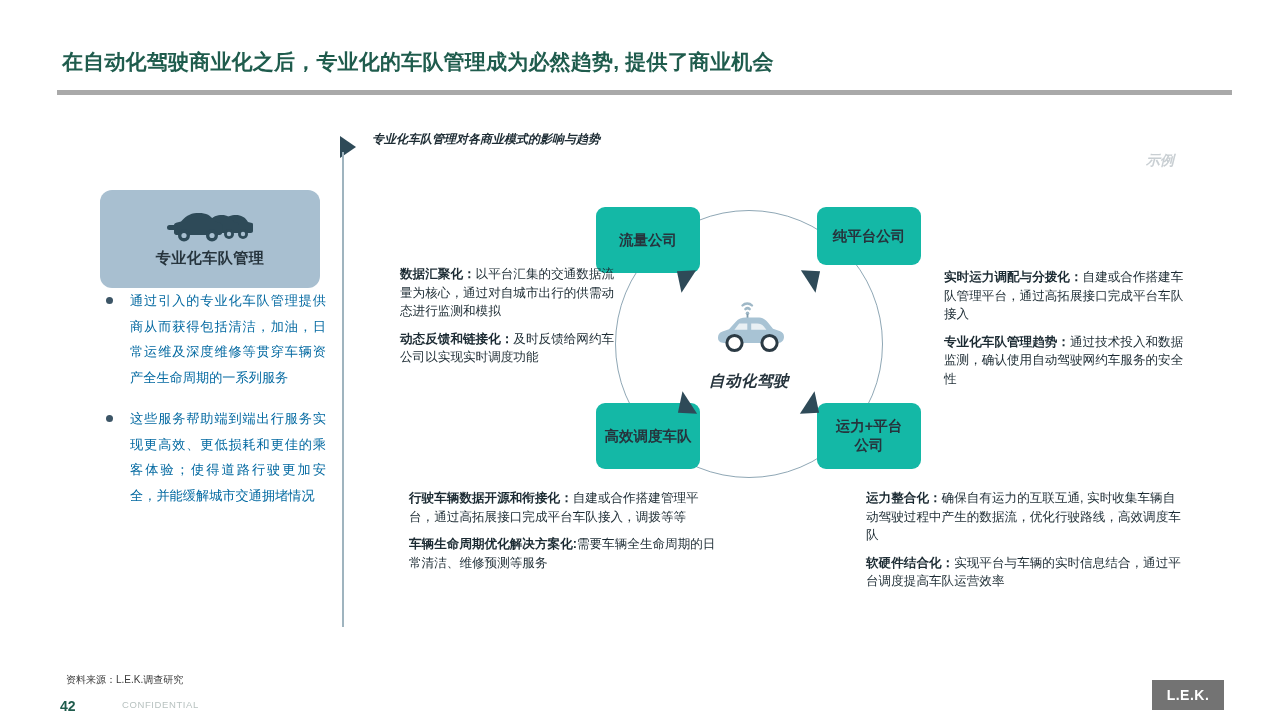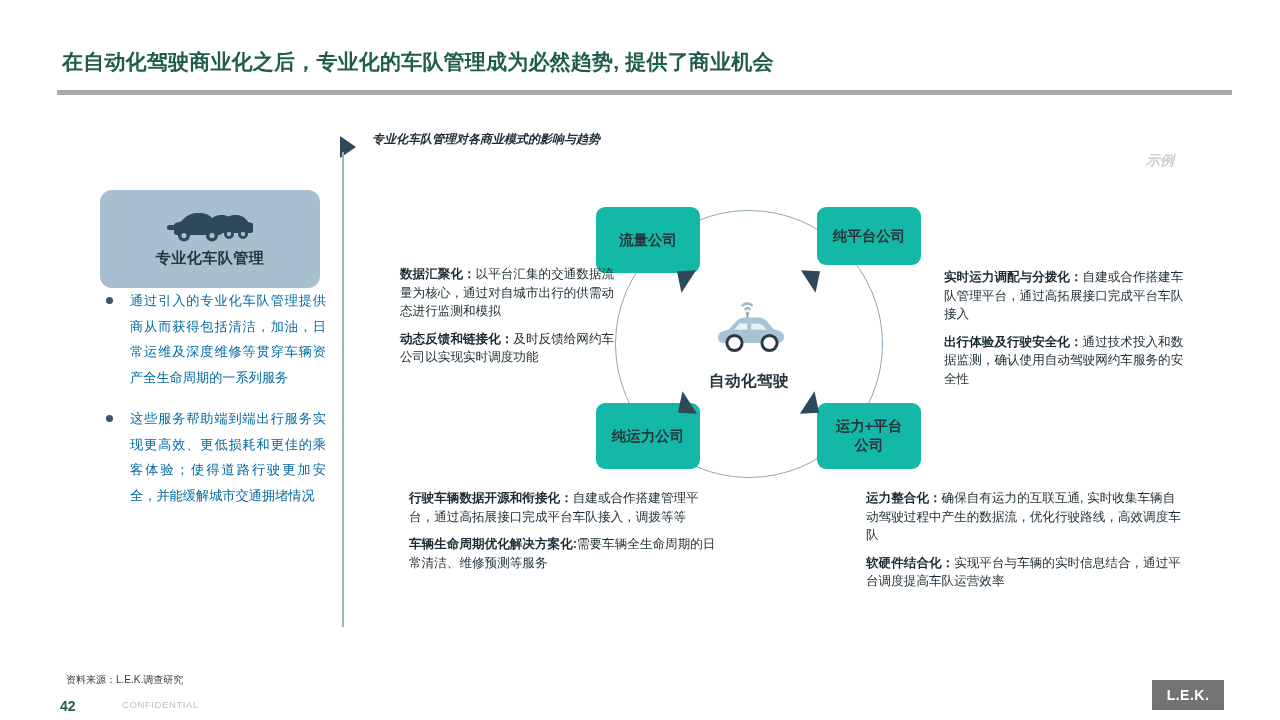--- a/index.html
+++ b/index.html
@@ -231,20 +231,21 @@
     width: 160px;
     text-align: center;
   }
   .center-block .car-ico { line-height: 0; }
   .center-label {
     margin-top: 6px;
     font-size: 15.5px;
     font-weight: bold;
     color: #26343d;
     letter-spacing: 0.5px;
+    font-style: italic;
   }
 
   
   .note {
     position: absolute;
     font-size: 12.6px;
     line-height: 18.6px;
     color: #1c2b33;
   }
   .note p { margin: 0 0 9px 0; }
@@ -349,21 +350,21 @@
   <div class="diagram">
     <div class="ring"></div>
 
     <div class="node node-tl">
       <span>流量公司</span>
     </div>
     <div class="node node-tr">
       <span>纯平台公司</span>
     </div>
     <div class="node node-bl">
-      <span>纯运力公司</span>
+      <span>高效调度车队</span>
     </div>
     <div class="node node-br">
       <span>
         <span>运力+平台</span><br>
         <span>公司</span>
       </span>
     </div>
 
     <div class="arrowhead ah-tl"></div>
     <div class="arrowhead ah-tr"></div>
@@ -397,21 +398,21 @@
     <p>
       <b>动态反馈和链接化：</b><span>及时反馈给网约车公司以实现实时调度功能</span>
     </p>
   </div>
 
   <div class="note note-tr">
     <p>
       <b>实时运力调配与分拨化：</b><span>自建或合作搭建车队管理平台，通过高拓展接口完成平台车队接入</span>
     </p>
     <p>
-      <b>出行体验及行驶安全化：</b><span>通过技术投入和数据监测，确认使用自动驾驶网约车服务的安全性</span>
+      <b>专业化车队管理趋势：</b><span>通过技术投入和数据监测，确认使用自动驾驶网约车服务的安全性</span>
     </p>
   </div>
 
   <div class="note note-bl">
     <p>
       <b>行驶车辆数据开源和衔接化：</b><span>自建或合作搭建管理平台，通过高拓展接口完成平台车队接入，调拨等等</span>
     </p>
     <p>
       <b>车辆生命周期优化解决方案化:</b><span>需要车辆全生命周期的日常清洁、维修预测等服务</span>
     </p>

